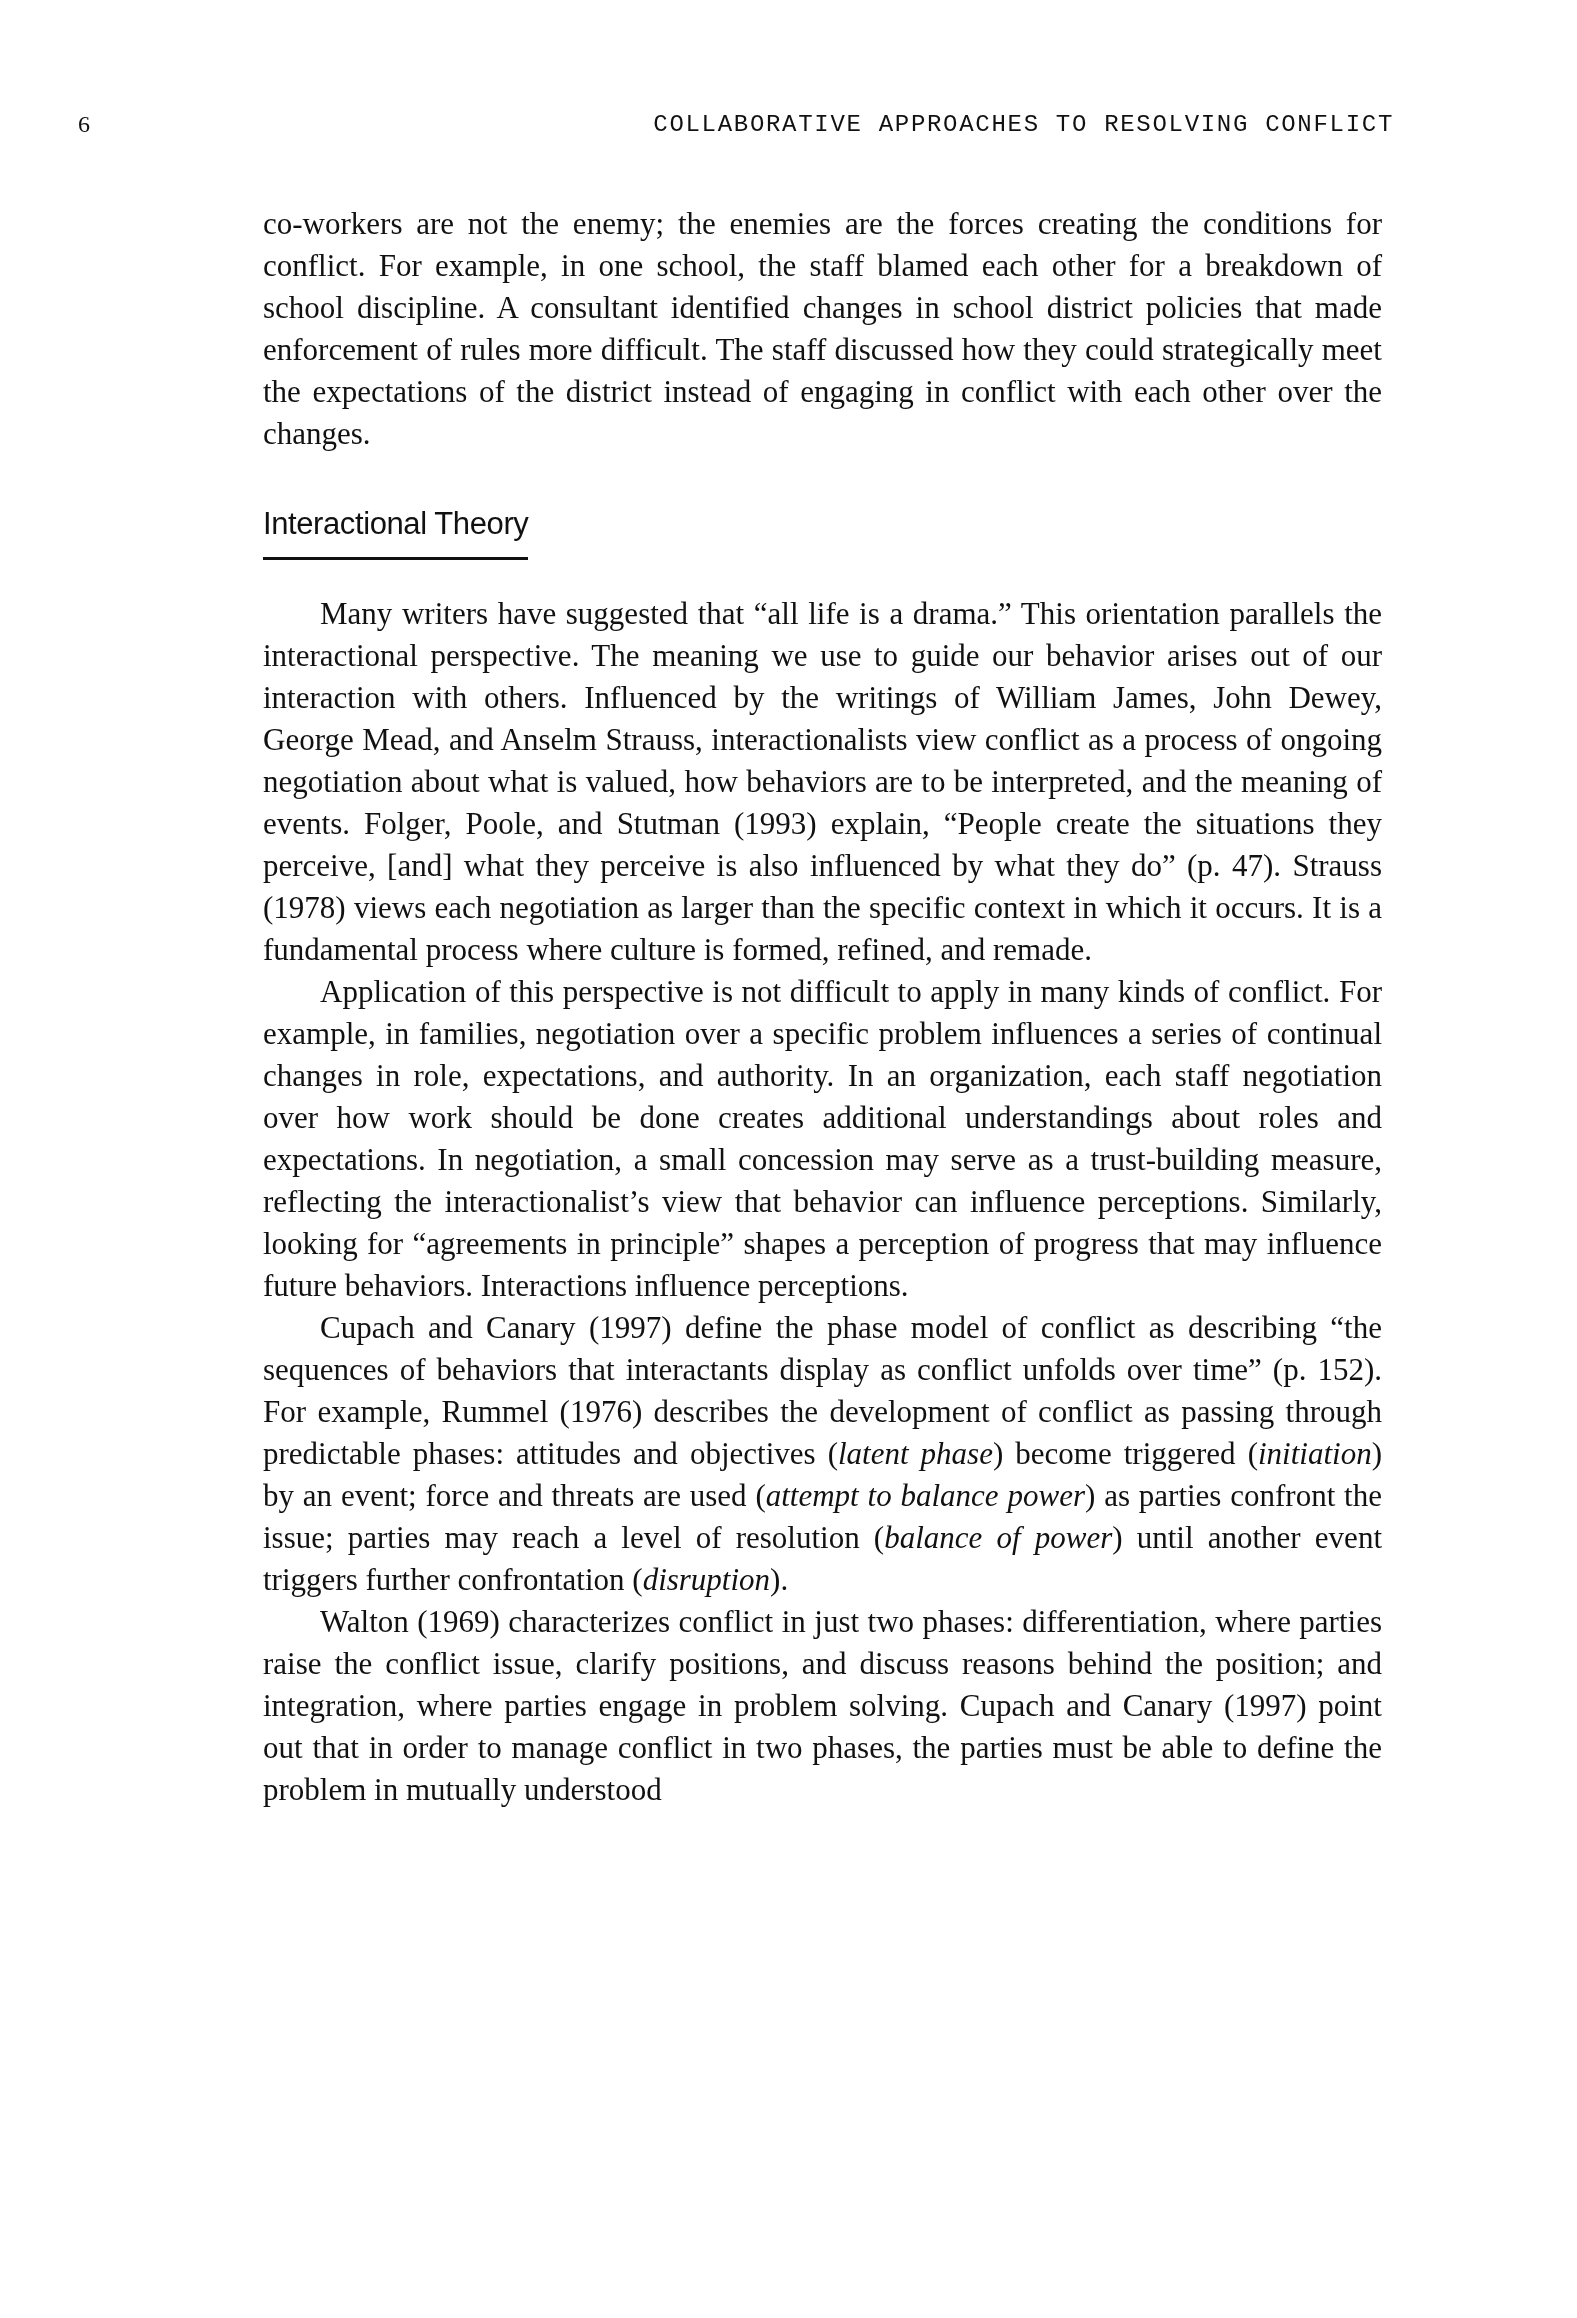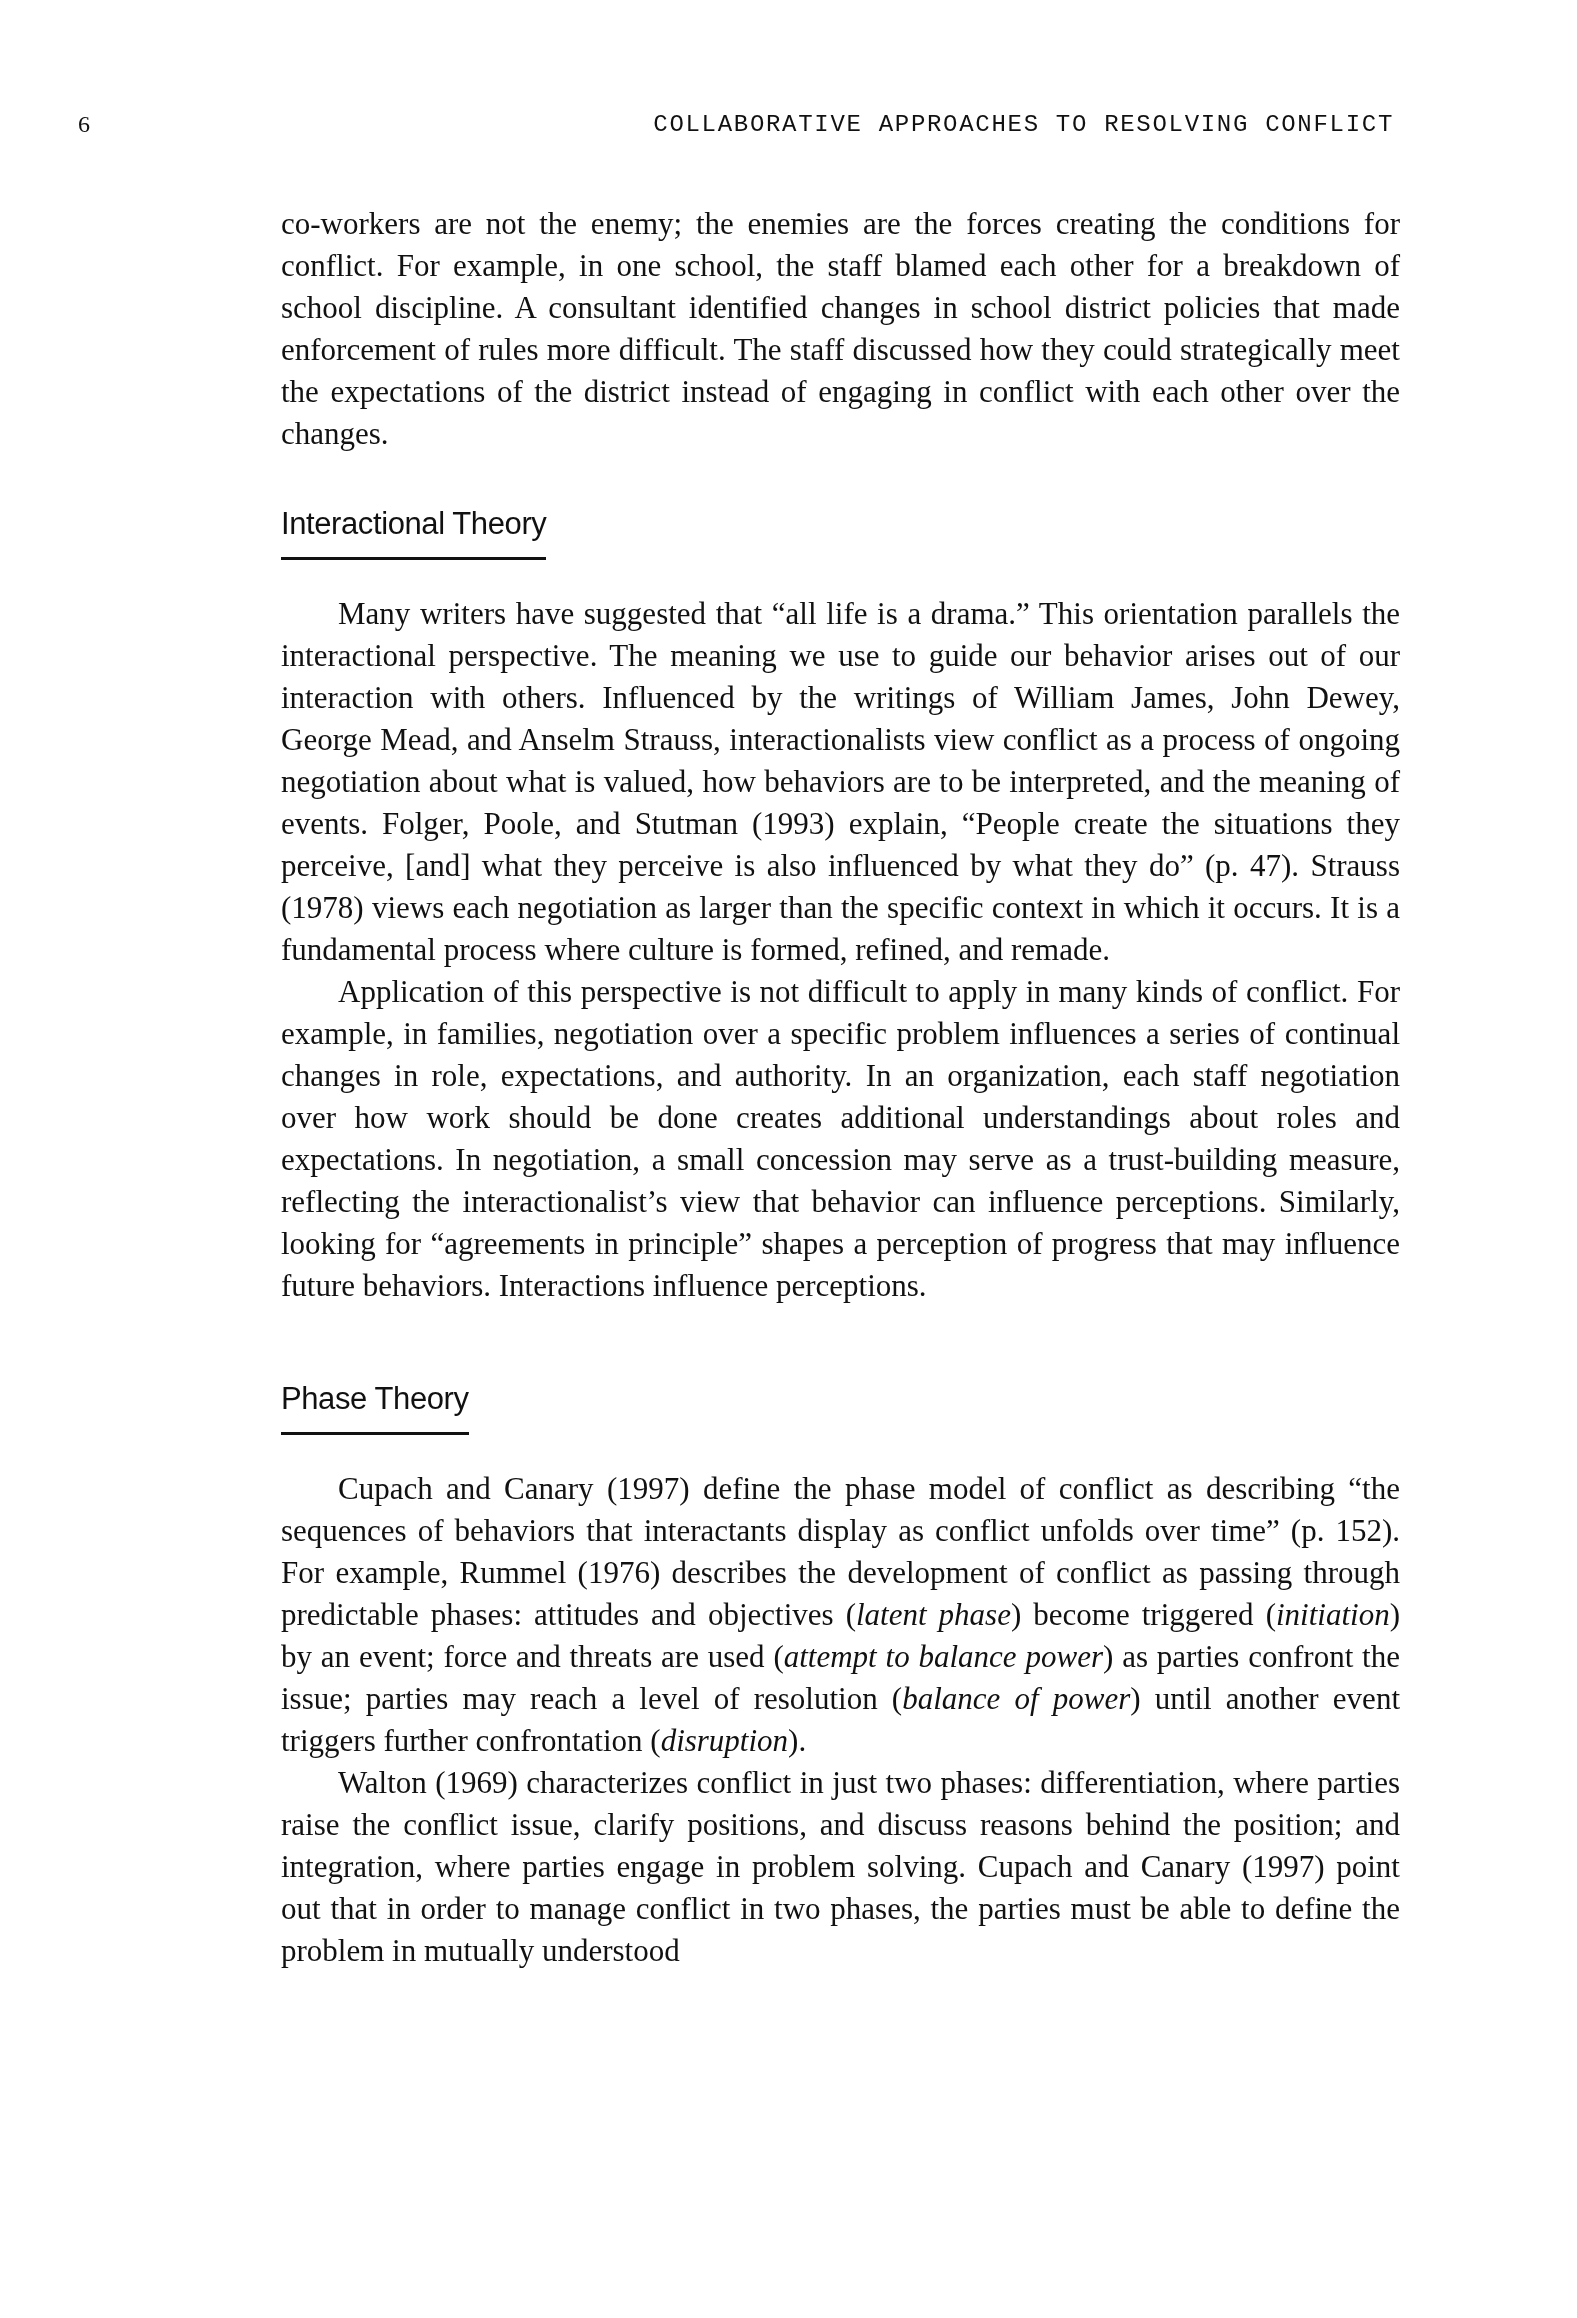--- a/index.html
+++ b/index.html
@@ -4,21 +4,21 @@
 <style>
   html, body { margin: 0; padding: 0; background: #ffffff; }
   body { width: 1577px; height: 2319px; position: relative; overflow: hidden; color: #111; }
   .running-head {
     position: absolute; top: 111px; left: 78px; width: 1328px; height: 39px;
     font-family: "Liberation Serif", "DejaVu Serif", serif; font-size: 24px; letter-spacing: 1.7px;
   }
   .page-num { position: absolute; left: 0; top: 0; }
   .head-title { position: absolute; right: 12px; top: 0; white-space: nowrap; font-family: Liberation Mono, monospace; }
   .body {
-    position: absolute; left: 281px; width: 1119px; top: 203px;
+    position: absolute; left: 263px; width: 1119px; top: 203px;
     font-family: "Liberation Serif", "DejaVu Serif", serif; font-size: 31px; line-height: 42px;
     text-align: justify; hyphens: manual;
   }
   .body p { margin: 0; }
   .body p.indent { text-indent: 57px; }
   .section-head {
     font-family: "Liberation Sans", "DejaVu Sans", sans-serif; font-weight: normal; font-size: 31px;
     display: inline-block; margin: 0; padding-bottom: 15px; border-bottom: 3.9px solid #111; line-height: 37px;
     letter-spacing: -0.4px;
   }
@@ -36,19 +36,16 @@
 
 <div class="body">
   <p>co-workers are not the enemy; the enemies are the forces creating the conditions for conflict. For example, in one school, the staff blamed each other for a break­down of school discipline. A consultant identified changes in school district pol­icies that made enforcement of rules more difficult. The staff discussed how they could strategically meet the expectations of the district instead of engaging in conflict with each other over the changes.</p>
 
   <div class="sec-wrap">
     <h2 class="section-head">Interactional Theory</h2>
   </div>
   <p class="indent">Many writers have suggested that “all life is a drama.” This orientation par­allels the interactional perspective. The meaning we use to guide our behavior arises out of our interaction with others. Influenced by the writings of William James, John Dewey, George Mead, and Anselm Strauss, interactionalists view conflict as a process of ongoing negotiation about what is valued, how behaviors are to be interpreted, and the meaning of events. Folger, Poole, and Stutman (1993) explain, “People create the situations they perceive, [and] what they per­ceive is also influenced by what they do” (p. 47). Strauss (1978) views each nego­tiation as larger than the specific context in which it occurs. It is a fundamental process where culture is formed, refined, and remade.</p>
   <p class="indent">Application of this perspective is not difficult to apply in many kinds of con­flict. For example, in families, negotiation over a specific problem influences a series of continual changes in role, expectations, and authority. In an organiza­tion, each staff negotiation over how work should be done creates additional un­derstandings about roles and expectations. In negotiation, a small concession may serve as a trust-building measure, reflecting the interactionalist’s view that behavior can influence perceptions. Similarly, looking for “agreements in prin­ciple” shapes a perception of progress that may influence future behaviors. In­teractions influence perceptions.</p>
 
-  <div class="sec-wrap second">
-    <h2 class="section-head">Phase Theory</h2>
-  </div>
   <p class="indent"><span>Cupach and Canary (1997) define the phase model of conflict as describing “the sequences of behaviors that interactants display as conflict unfolds over time” (p. 152). For example, Rummel (1976) describes the development of con­flict as passing through predictable phases: attitudes and objectives (</span><em>latent phase</em><span>) become triggered (</span><em>initiation</em><span>) by an event; force and threats are used (</span><em>attempt to balance power</em><span>) as parties confront the issue; parties may reach a level of resolu­tion (</span><em>balance of power</em><span>) until another event triggers further confrontation (</span><em>disrup­tion</em><span>).</span></p>
   <p class="indent">Walton (1969) characterizes conflict in just two phases: differentiation, where parties raise the conflict issue, clarify positions, and discuss reasons be­hind the position; and integration, where parties engage in problem solving. Cupach and Canary (1997) point out that in order to manage conflict in two phases, the parties must be able to define the problem in mutually understood</p>
 </div>
 
 
 </body></html>

